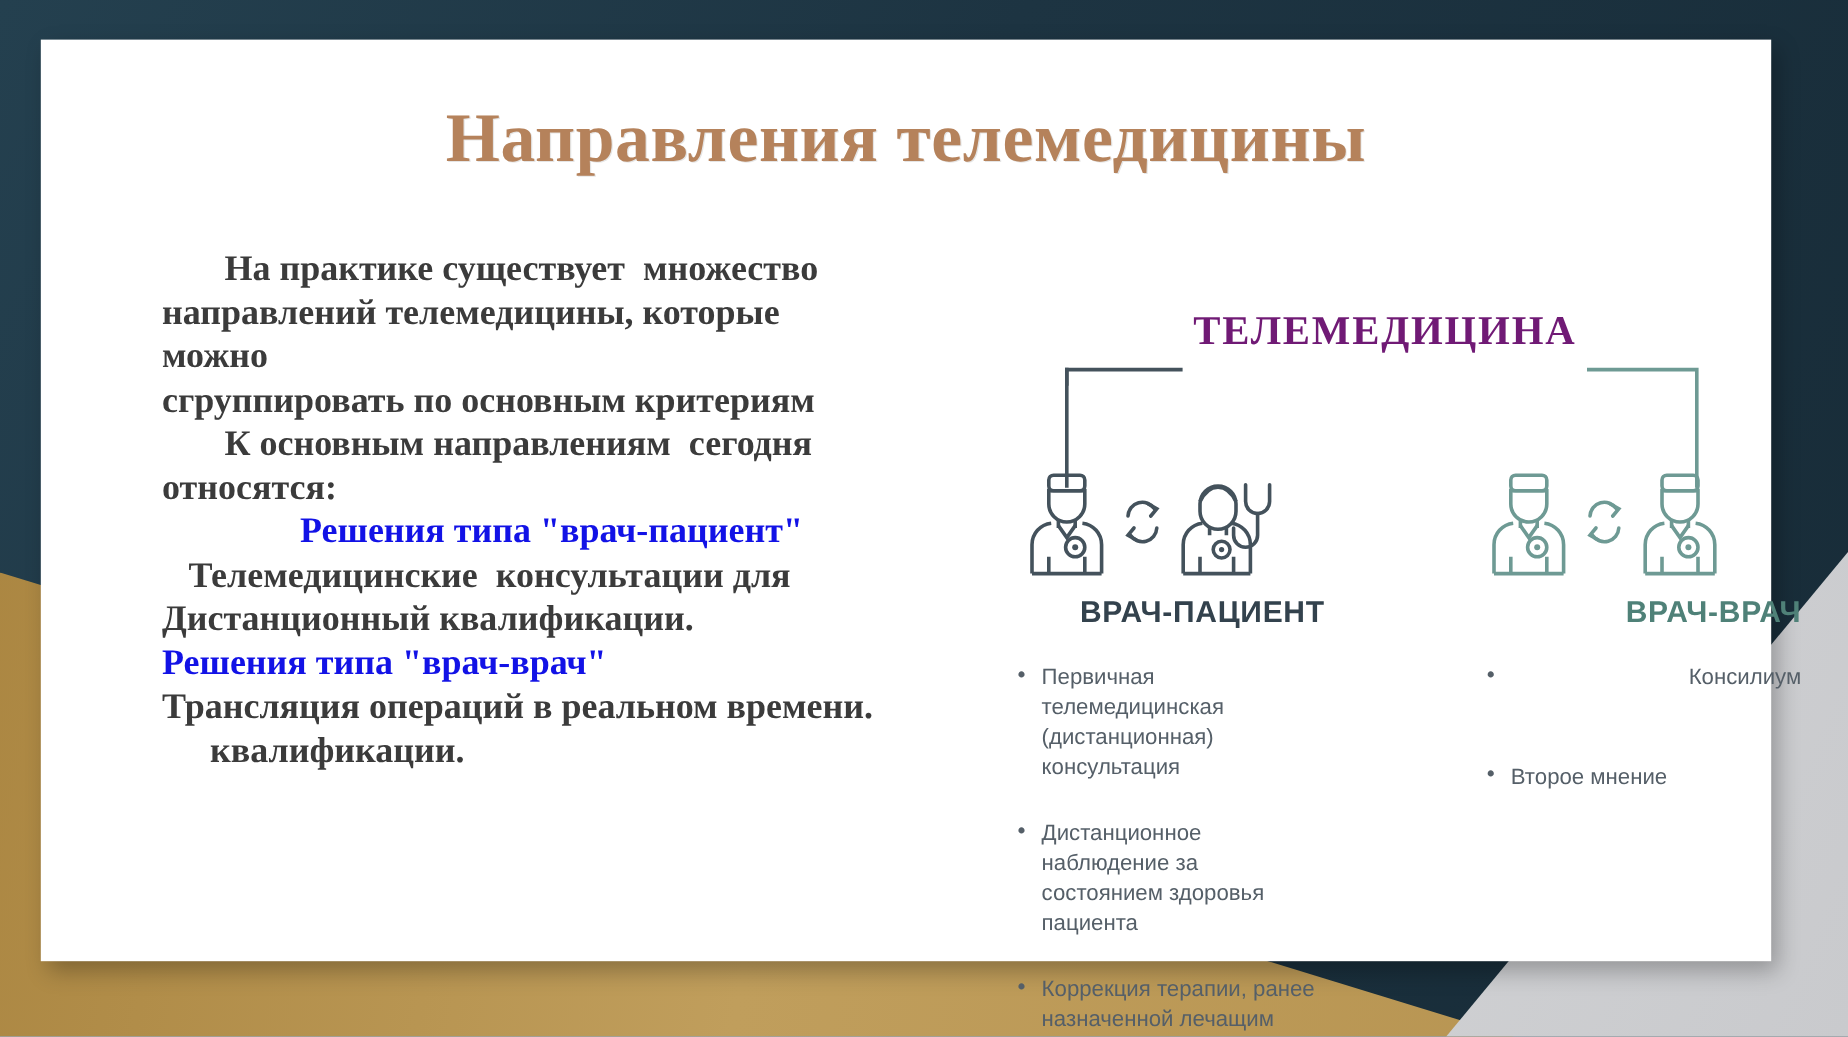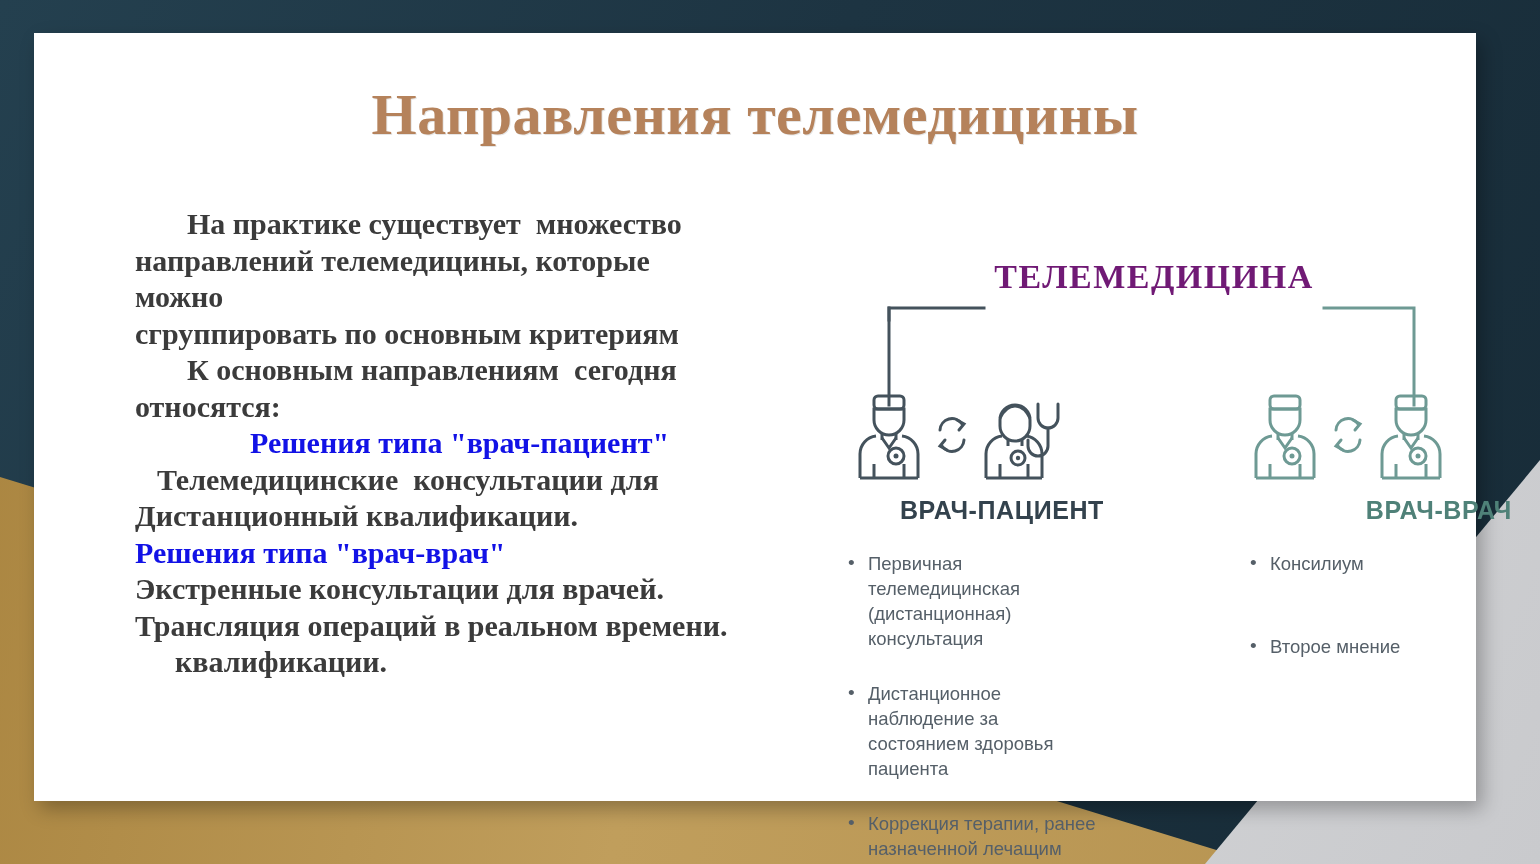--- a/index.html
+++ b/index.html
@@ -113,21 +113,21 @@
   .connector {
     position: absolute;
     left: 0;
     top: 22px;
   }
   .branch {
     position: absolute;
     width: 300px;
   }
   .branch-left  { left: 10px;  top: 128px; }
-  .branch-right { left: 418px; top: 128px; }
+  .branch-right { left: 407px; top: 128px; }
 
   .icon-row {
     display: flex;
     align-items: flex-end;
     justify-content: flex-start;
     gap: 4px;
     height: 96px;
     padding-left: 48px;
   }
   .branch-right .icon-row { padding-left: 36px; }
@@ -191,21 +191,20 @@
       <div class="line">направлений телемедицины, которые можно</div>
       <div class="line">сгруппировать по основным критериям</div>
 
       <div class="line" style="text-indent:52px;">К основным направлениям  сегодня</div>
       <div class="line">относятся:</div>
 
       <div class="line blue ind-1">Решения типа "врач-пациент"</div>
       <div class="line ind-2">Телемедицинские  консультации для</div>
       <div class="line">Дистанционный квалификации.</div>
       <div class="line blue">Решения типа "врач-врач"</div>
-      <div class="line">Экстренные консультации для врачей.</div>
       <div class="line">Трансляция операций в реальном времени.</div>
       <div class="line ind-3">квалификации.</div>
 
     </div>
 
     <div class="info">
 
       <div class="info-title">ТЕЛЕМЕДИЦИНА</div>
 
       <svg class="connector" width="720" height="140" viewBox="0 0 720 140">
@@ -293,20 +292,20 @@
             <path d="M8 88 h58" fill="none" stroke="#6e9a94" stroke-width="3"></path>
             <path d="M22 88 v-14 M52 88 v-14" fill="none" stroke="#6e9a94" stroke-width="3"></path>
             <circle cx="44" cy="66" r="8" fill="none" stroke="#6e9a94" stroke-width="3"></circle>
             <circle cx="44" cy="66" r="2.5" fill="#6e9a94"></circle>
           </svg>
         </div>
 
         <div class="branch-label label-dd">ВРАЧ-ВРАЧ</div>
 
         <div class="bullets">
-          <div class="bullet" style="margin-bottom:58px;">Консилиум</div>
+          <div class="bullet" style="margin-bottom:58px;text-align:right;">Консилиум</div>
           <div class="bullet">Второе мнение</div>
         </div>
       </div>
 
     </div>
   </div>
 </div>
 
 </body></html>

